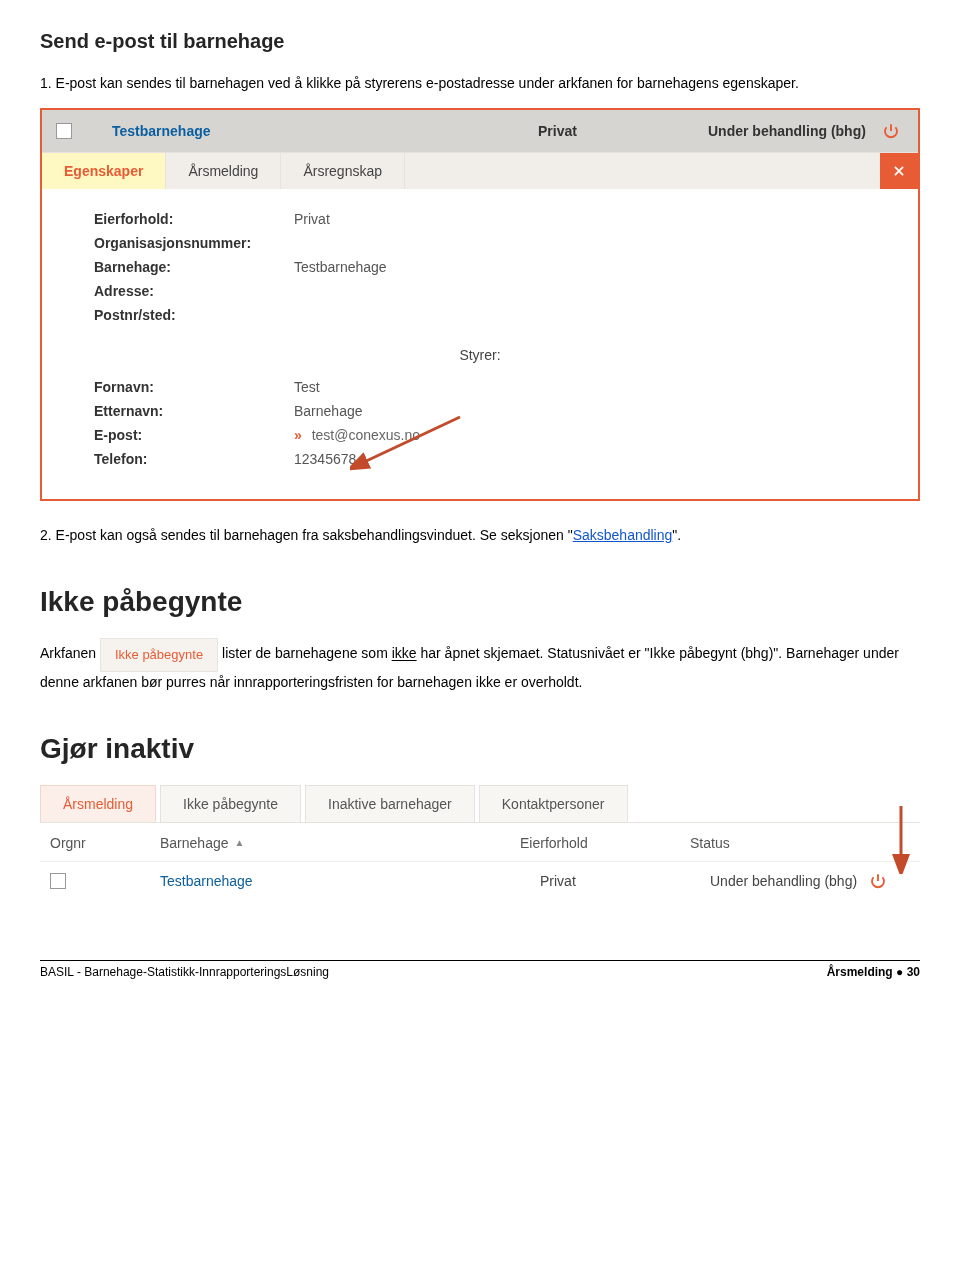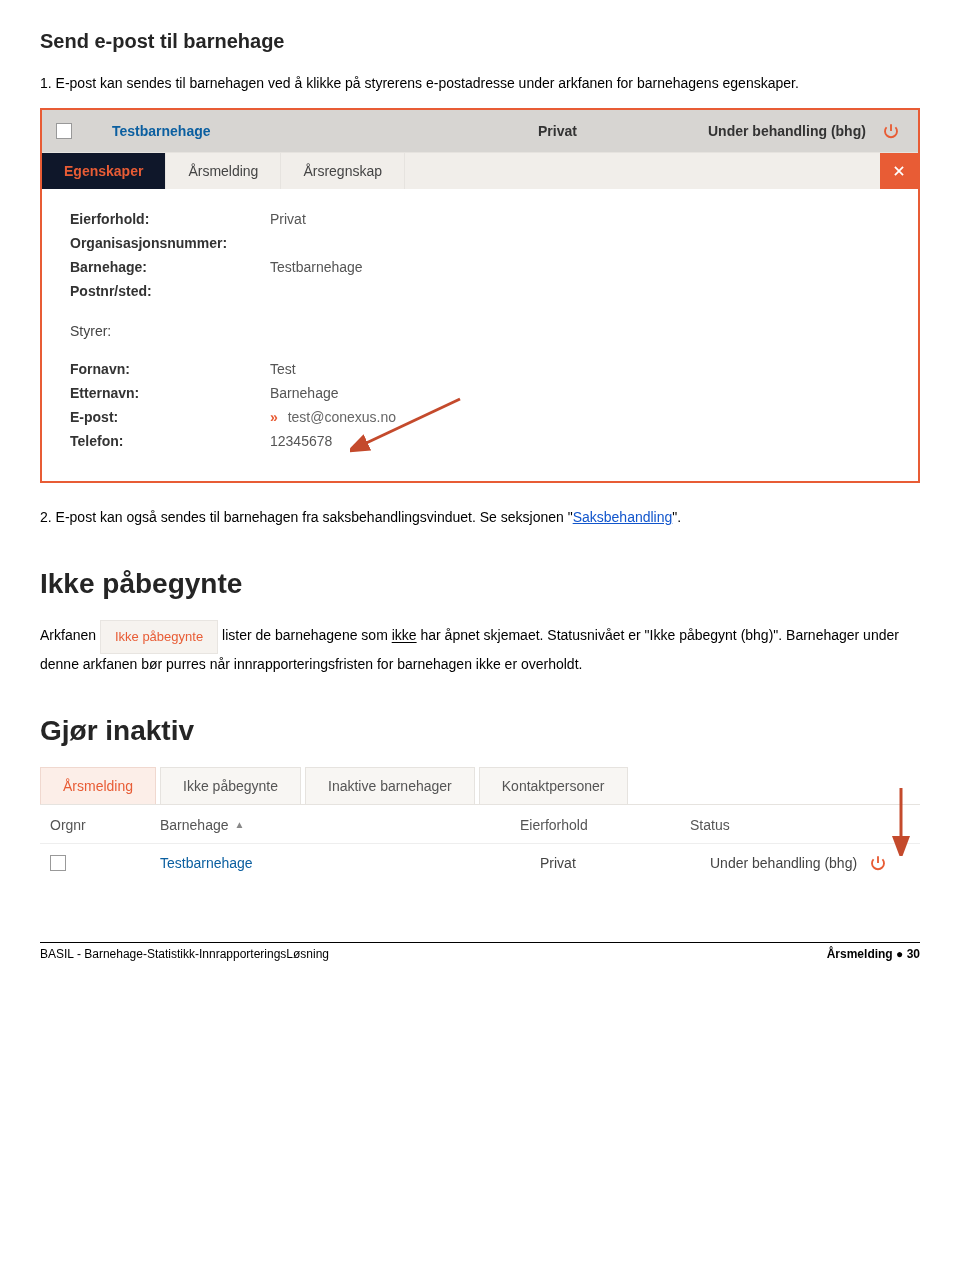--- a/index.html
+++ b/index.html
@@ -60,45 +60,45 @@
     border-top: 1px solid #e6e3df;
   }
   .tab {
     padding: 10px 22px;
     font-size: 14px;
     border-right: 1px solid #e6e3df;
     background: #f1eeea;
     color: #444;
   }
   .tab.active {
-    background: #0f172a;
+    background: #fef9c3;
     color: #e85c35;
     font-weight: bold;
   }
   .tabs-flex { flex: 1; background: #f1eeea; }
   .close-btn {
     width: 38px;
     background: #e85c35;
     display: flex;
     align-items: center;
     justify-content: center;
     color: #fff;
   }
   .close-btn svg { width: 14px; height: 14px; }
 
   .panel-body {
     padding: 18px 28px 28px 28px;
     font-size: 14px;
     color: #333;
   }
-  .prop-row { display: flex; padding: 4px 0; }
+  .prop-row { display: flex; padding: 4px 0; margin-left: 24px; }
   .prop-label { width: 200px; font-weight: bold; color: #333; }
   .prop-val { color: #555; }
   .styrer-grp { margin-top: 20px; }
-  .styrer-title { font-weight: normal; color: #444; margin-bottom: 18px; }
+  .styrer-title { font-weight: normal; color: #444; margin-bottom: 12px; text-align: center; }
   .email-bullet { color: #e85c35; font-weight: bold; margin-right: 6px; }
   .email-val { color: #666; }
 
   .arrow-wrap { position: relative; height: 0; }
   .arrow-svg { position: absolute; left: 280px; top: -58px; }
 
   
   .chip {
     display: inline-block;
     background: #f6f3ef;
@@ -207,20 +207,24 @@
         <div class="prop-label">Eierforhold:</div>
         <div class="prop-val">Privat</div>
       </div>
     <div class="prop-row">
         <div class="prop-label">Organisasjonsnummer:</div>
         <div class="prop-val"></div>
       </div>
     <div class="prop-row">
         <div class="prop-label">Barnehage:</div>
         <div class="prop-val">Testbarnehage</div>
+      </div>
+    <div class="prop-row">
+        <div class="prop-label">Adresse:</div>
+        <div class="prop-val"></div>
       </div>
     <div class="prop-row">
         <div class="prop-label">Postnr/sted:</div>
         <div class="prop-val"></div>
       </div>
 
     <div class="styrer-grp">
       <div class="styrer-title">Styrer:</div>
       <div class="prop-row">
           <div class="prop-label">Fornavn:</div>

